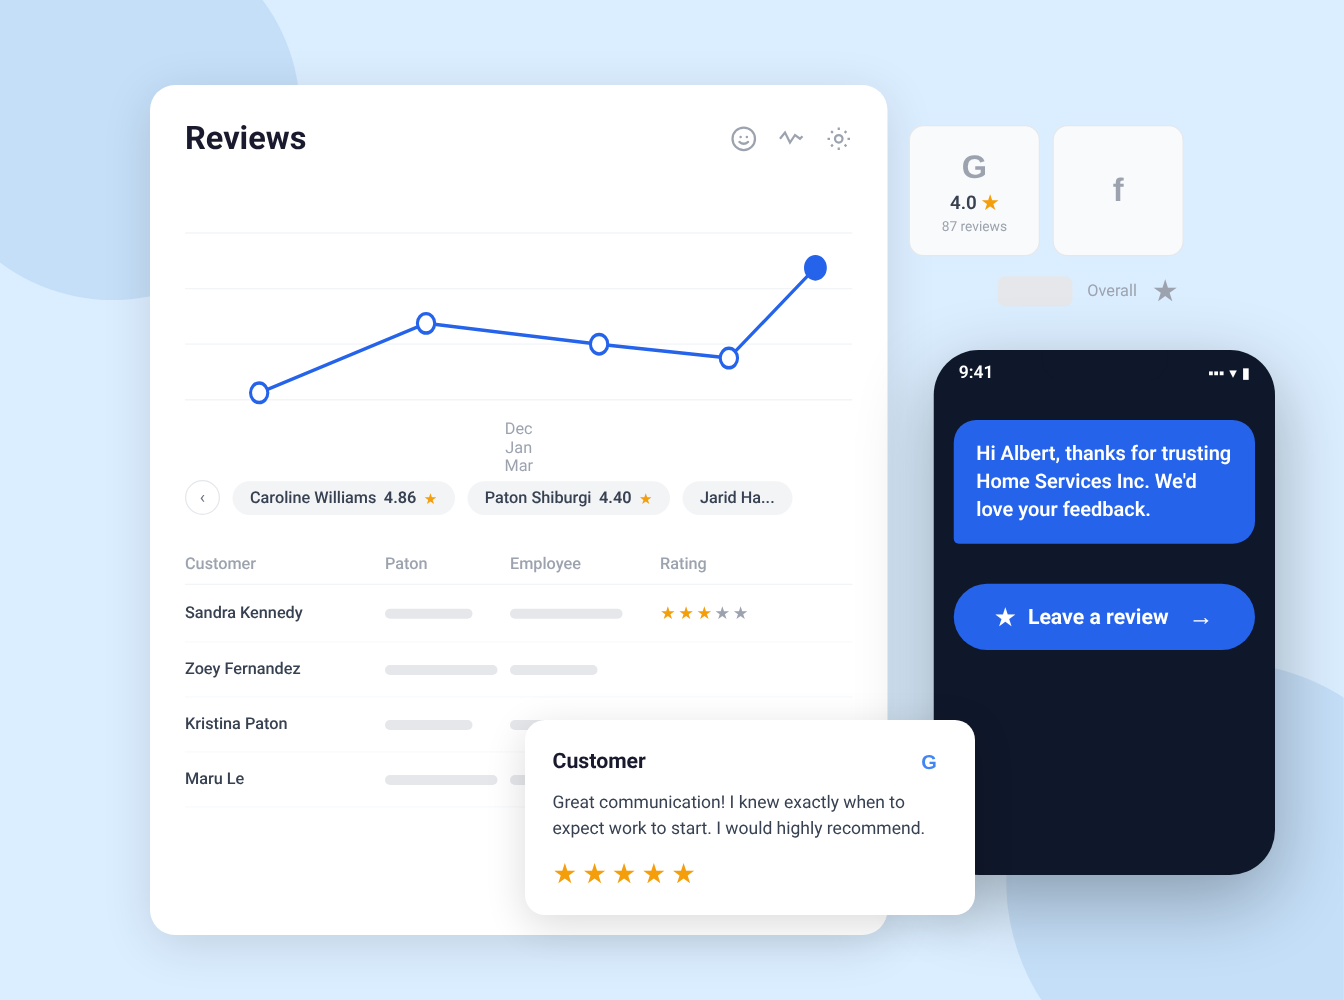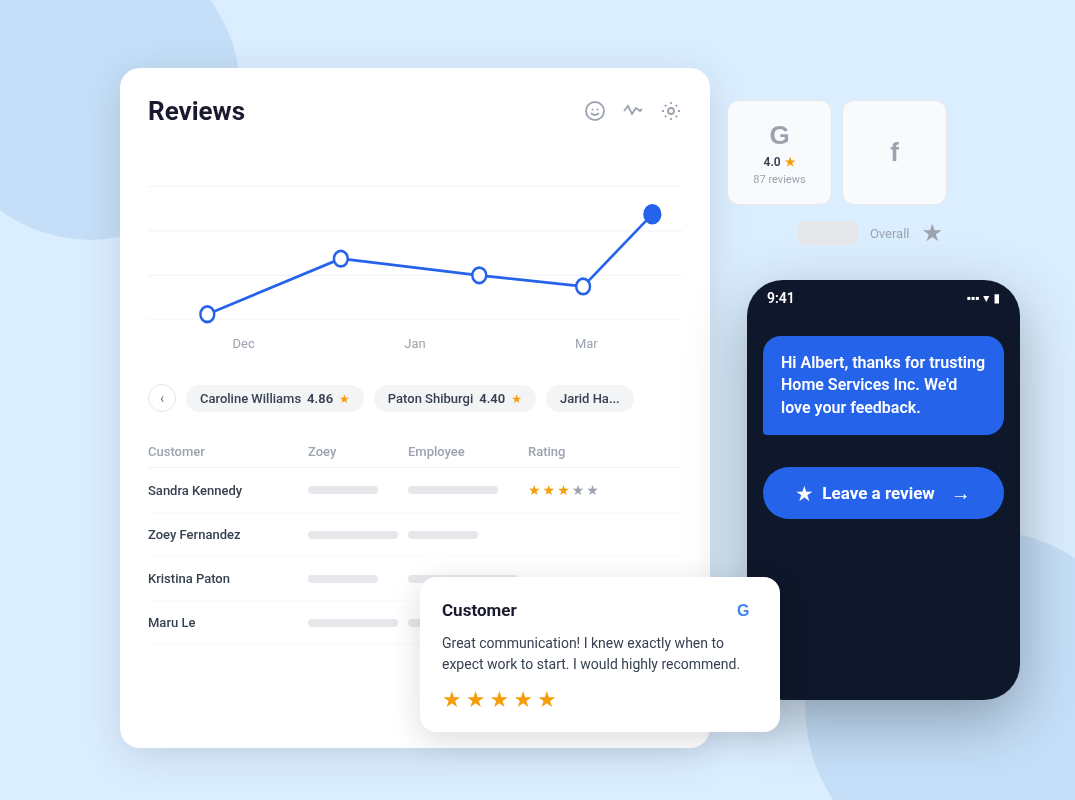--- a/index.html
+++ b/index.html
@@ -85,20 +85,21 @@
     .chart-svg {
       width: 100%;
       height: 200px;
     }
 
     .chart-x-labels {
       display: flex;
       justify-content: space-between;
       padding: 0 10px;
       margin-top: -10px;
+      flex-direction: column;
     }
 
     .chart-x-label {
       font-size: 13px;
       color: #9ca3af;
       flex: 1;
       text-align: center;
     }
 
     
@@ -218,21 +219,21 @@
       font-size: 26px;
       font-weight: 700;
       color: #9ca3af;
       font-family: Arial, sans-serif;
     }
 
     .platform-rating {
       display: flex;
       align-items: center;
       gap: 4px;
-      font-size: 12px;
+      font-size: 15px;
       font-weight: 600;
       color: #374151;
     }
 
     .platform-reviews {
       font-size: 11px;
       color: #9ca3af;
     }
 
     .facebook-f {
@@ -457,21 +458,21 @@
       <span class="star-icon">★</span>
     </div>
     <div class="review-badge">
       <span class="name">Jarid Ha...</span>
     </div>
   </div>
 
   <div class="table-area">
     <div class="table-header">
       <span class="table-header-cell">Customer</span>
-      <span class="table-header-cell">Zoey</span>
+      <span class="table-header-cell">Paton</span>
       <span class="table-header-cell">Employee</span>
       <span class="table-header-cell">Rating</span>
       <span class="table-header-cell"></span>
     </div>
 
     <div class="table-row">
       <span class="table-cell">Sandra Kennedy</span>
       <span class="table-cell">
           <div class="table-cell-bar short"></div>
         </span>

